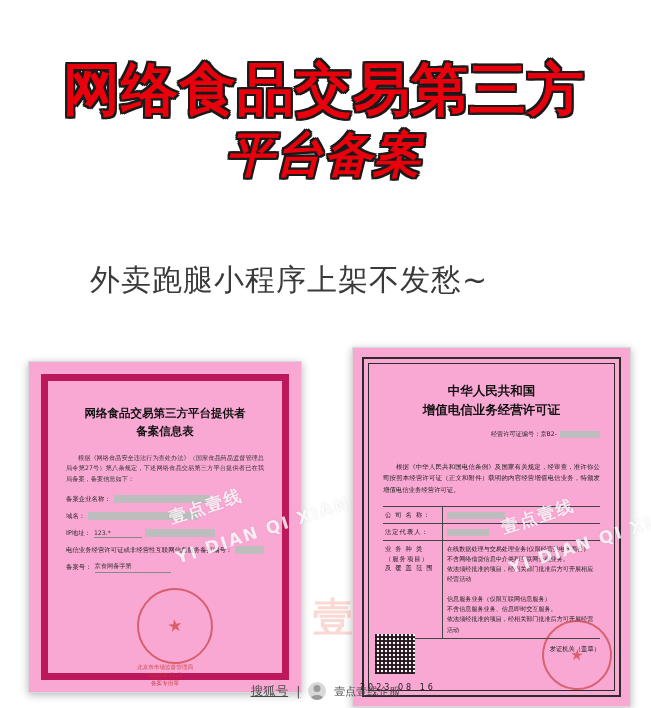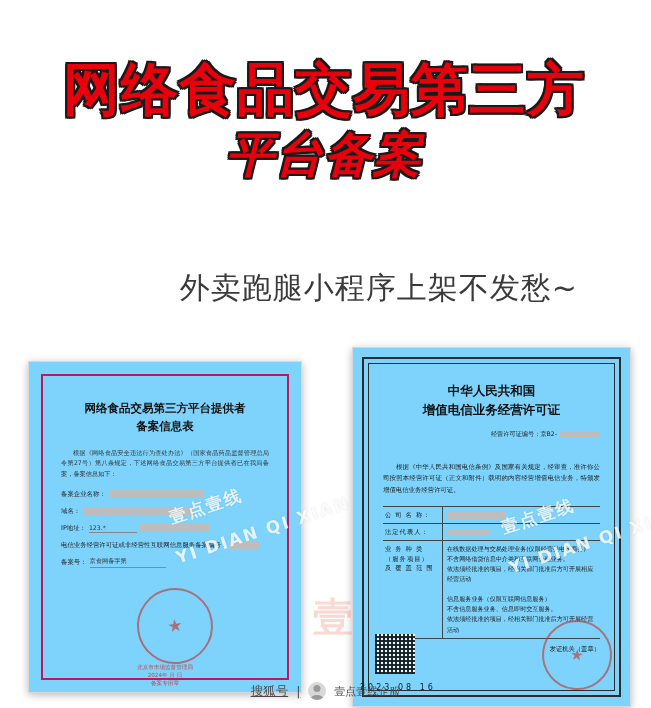--- a/index.html
+++ b/index.html
@@ -41,61 +41,61 @@
        2px 0 0 #1a1a1a, -2px 0 0 #1a1a1a,
        0 2px 0 #1a1a1a, 0 -2px 0 #1a1a1a,
        2px 2px 0 #1a1a1a, -2px 2px 0 #1a1a1a,
        2px -2px 0 #1a1a1a, -2px -2px 0 #1a1a1a;
   }
   .headline-line-1 { font-size: 57px; }
   .headline-line-2 { font-size: 48px; margin-top: 6px; font-style: italic; }
 
   .subhead {
     position: absolute;
-    top: 268px;
+    top: 260px;
     left: 0;
     width: 578px;
-    text-align: right;
+    text-align: center;
     font-family: "DejaVu Sans", sans-serif;
     font-size: 30px;
     color: #3a3a3a;
     letter-spacing: 1px;
   }
 
   
   .cards {
     position: absolute;
     top: 347px;
     left: 0;
     width: 651px;
     height: 361px;
   }
 
   .card {
     position: absolute;
-    background: #7dd3fc;
+    background: #f9a8d4;
     box-shadow: 0 2px 8px rgba(0,0,0,0.28);
     overflow: hidden;
   }
 
   
   .card-left {
     left: 28px;
     top: 14px;
     width: 272px;
     height: 330px;
     border: 1px solid #d8d8d8;
   }
   .doc-left-inner {
     position: absolute;
     left: 12px;
     top: 12px;
     right: 12px;
     bottom: 12px;
-    border: 2px solid #be185d;
+    border: 7px solid #be185d;
     padding: 24px 18px 10px 18px;
     box-sizing: border-box;
   }
   .doc-left-title {
     text-align: center;
     font-family: "DejaVu Sans", sans-serif;
     font-weight: bold;
     font-size: 11.5px;
     color: #111;
     line-height: 1.55;

